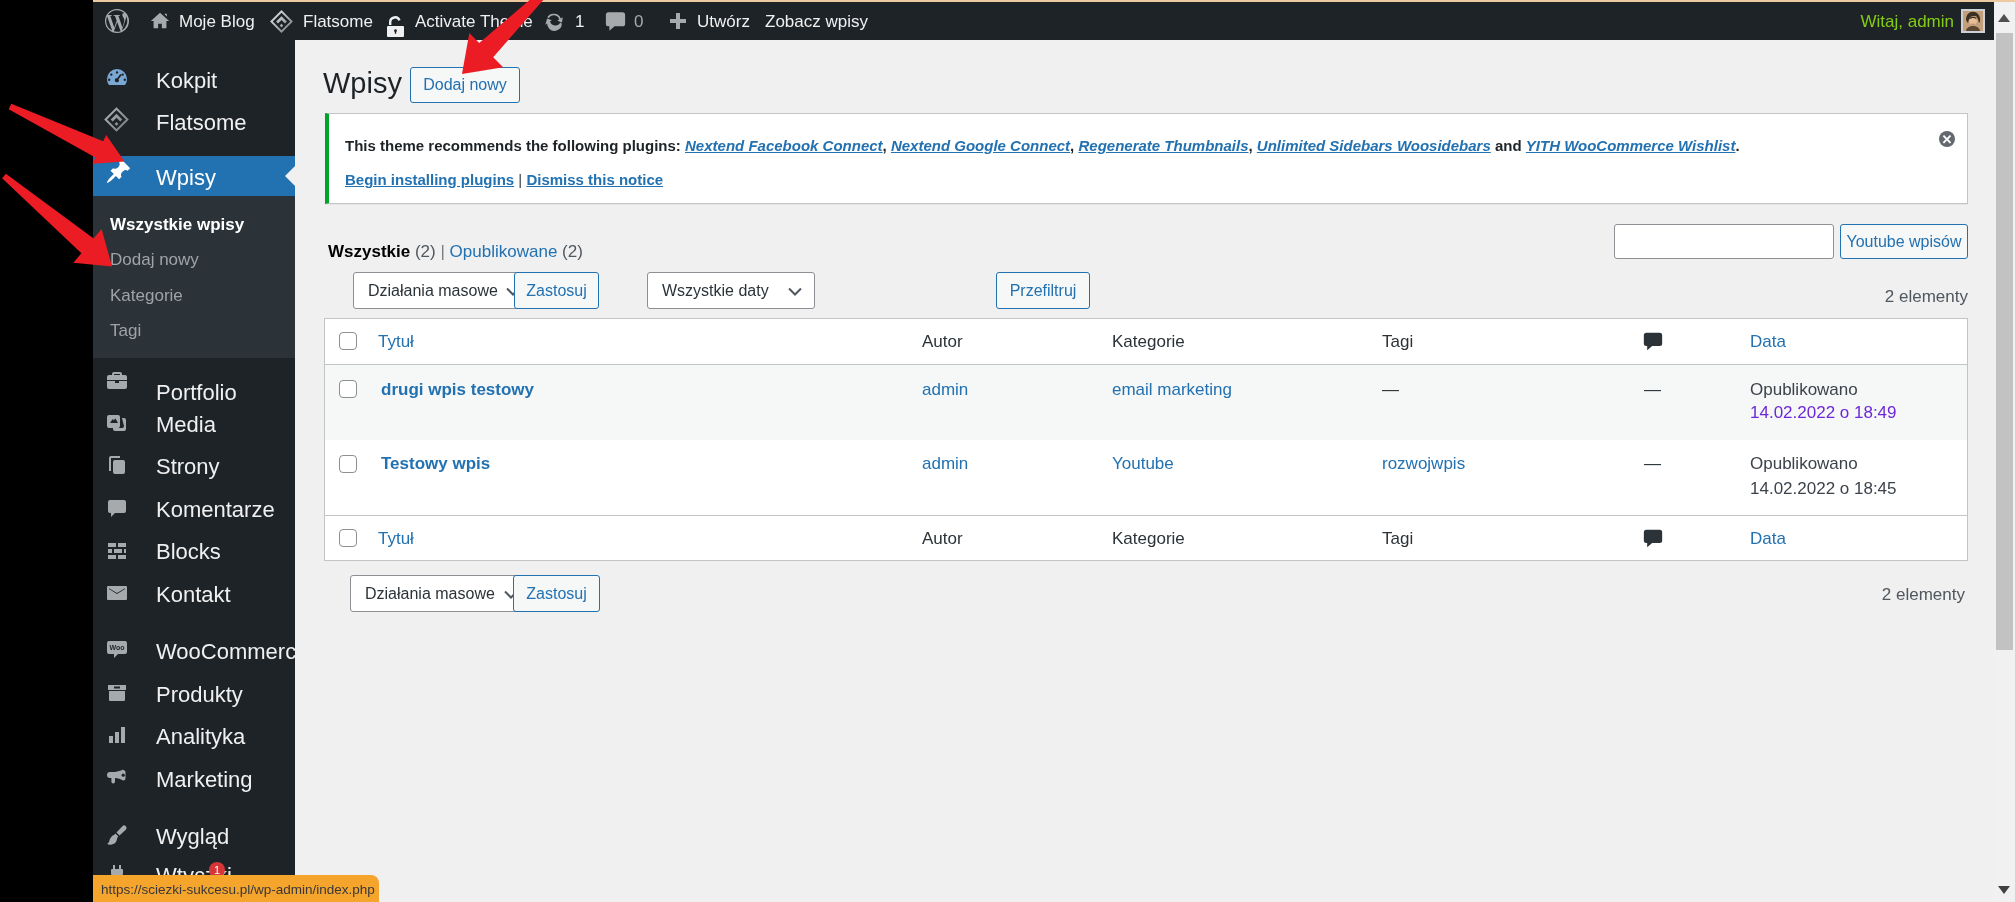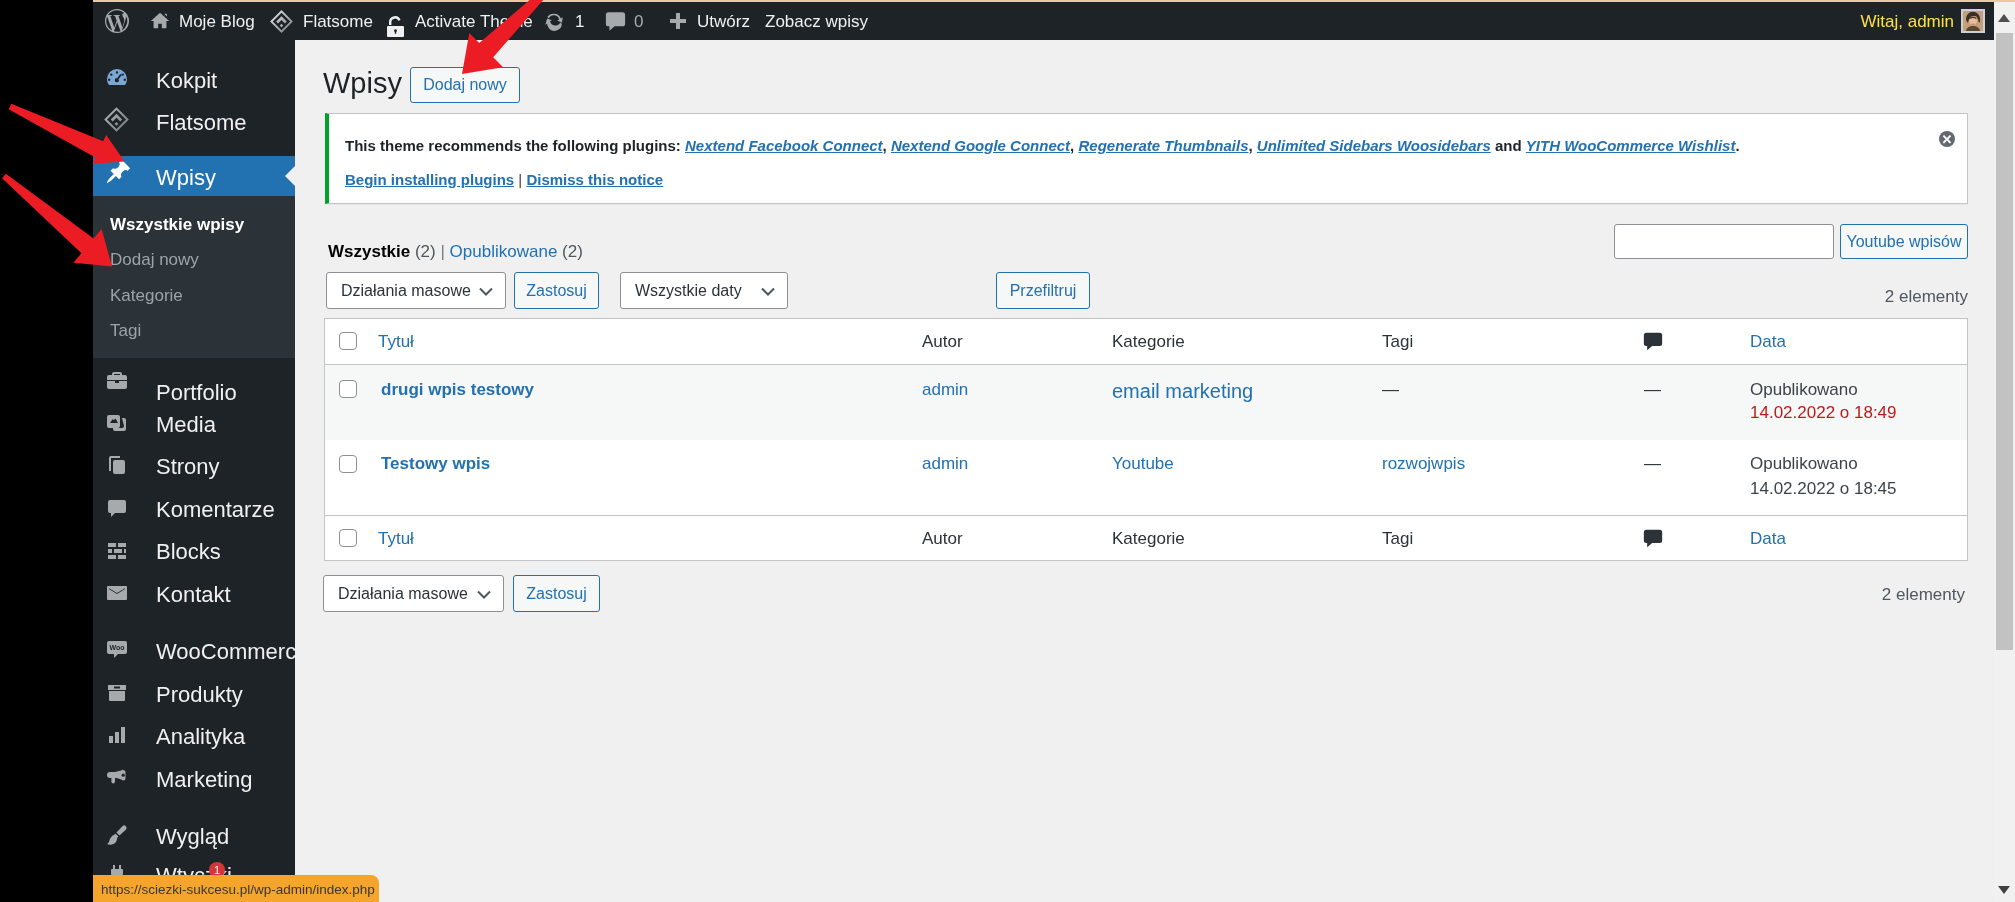--- a/index.html
+++ b/index.html
@@ -14,21 +14,21 @@
 #submenu { position:absolute; left:0; top:156px; width:202px; height:162px; background:#2c3338; }
 #wpisyband { position:absolute; left:0; top:116px; width:202px; height:40px; background:#2271b1; }
 .notch { position:absolute; right:0; top:126px; width:0; height:0; border-top:10px solid transparent; border-bottom:10px solid transparent; border-right:10px solid #f0f0f1; }
 .mi { position:absolute; left:47px; font-size:22px; color:#f0f0f1;margin-left:16px; }
 .smi { position:absolute; left:17px; font-size:17px; color:#9ea3a8; }
 .micon { position:absolute; left:12px; width:24px; height:24px; }
 #content { left:295px; top:40px; width:1699px; height:862px; z-index:1; }
 #scroll { left:1994px; top:2px; width:21px; height:900px; background:#f1f1f1; z-index:7; }
 #scrollthumb { position:absolute; left:2px; top:31px; width:17px; height:617px; background:#c2c2c2; }
 .btn-blue { position:absolute; border:1px solid #2271b1; border-radius:3px; background:#f6f7f7; color:#2271b1; font-size:16px; display:flex; align-items:center; justify-content:center; }
-.sel { position:absolute; border:1px solid #8c8f94; border-radius:3px; background:#fff; color:#2c3338; font-size:16px; display:flex; align-items:center; padding-left:14px; }
+.sel { position:absolute; border:1px solid #8c8f94; border-radius:3px; background:#fff; color:#2c3338; font-size:16px; display:flex; align-items:center; padding-left:14px;margin-left:27px; }
 .sel .chev { margin-left:auto; margin-right:12px; }
 .link { color:#2271b1; }
 .cb { position:absolute; width:18px; height:18px; border:1px solid #8c8f94; border-radius:4px; background:#fff; }
 </style>
 </head>
 <body>
 <div class="abs" id="blackstrip"></div>
 <div class="abs" id="tanstrip"></div>
 <div class="abs" id="adminbar">
 
@@ -59,21 +59,21 @@
   <div class="txt" style="left:482px;top:10px;font-size:17px;color:#f0f0f1">1</div>
   <svg class="abs" style="left:512px;top:9px;width:21px;height:20px" viewBox="0 0 24 22">
       <path fill="#a7aaad" d="M4 1h16a3 3 0 0 1 3 3v10a3 3 0 0 1-3 3h-9l-6 5v-5H4a3 3 0 0 1-3-3V4a3 3 0 0 1 3-3z"></path>
     </svg>
   <div class="txt" style="left:541px;top:10px;font-size:17px;color:#a7aaad">0</div>
   <svg class="abs" style="left:575px;top:9px;width:20px;height:20px" viewBox="0 0 20 20">
       <path fill="#a7aaad" d="M8 2h4v6h6v4h-6v6H8v-6H2V8h6z"></path>
     </svg>
   <div class="txt" style="left:604px;top:10px;font-size:17px;color:#f0f0f1">Utwórz</div>
   <div class="txt" style="left:672px;top:10px;font-size:17px;color:#f0f0f1">Zobacz wpisy</div>
-  <div class="txt" style="right:40px;top:10px;font-size:17px;color:#fde047">Witaj, admin</div>
+  <div class="txt" style="right:40px;top:10px;font-size:17px;color:#84cc16">Witaj, admin</div>
   <div class="abs" style="right:9px;top:7px;width:24px;height:24px;border:2px solid #cdd0d4;background:#b08d6a;overflow:hidden">
     <svg width="20" height="20" viewBox="0 0 20 20">
         <rect width="20" height="20" fill="#c3a079"></rect>
         <path fill="#3c2f23" d="M3 8a7 7 0 0 1 14-.5c.3 2-.2 3.5-1 4.5l-1-4-2-3-5 1-2 3-1 3c-1.2-1.2-2-2.6-2-4z"></path>
         <circle cx="10" cy="9.5" r="4.2" fill="#e7bd95"></circle>
         <path fill="#3c2f23" d="M6 7.5c1-2 5-2.5 7-1l.8 2-.8-.5c-2-1.5-5-1-6.5.5z"></path>
         <path fill="#8c5d4a" d="M8.7 12.6c.8.5 1.8.5 2.6 0l-.4 1h-1.8z"></path>
         <path fill="#5b4632" d="M3 20c.5-3.5 3.5-5 7-5s6.5 1.5 7 5z"></path>
       </svg>
   </div>
@@ -189,25 +189,25 @@
     <div class="txt link" style="left:53px;top:13px;font-size:17px">Tytuł</div>
     <div class="txt" style="left:597px;top:13px;font-size:17px;color:#2c3338">Autor</div>
     <div class="txt" style="left:787px;top:13px;font-size:17px;color:#2c3338">Kategorie</div>
     <div class="txt" style="left:1057px;top:13px;font-size:17px;color:#2c3338">Tagi</div>
     <svg class="abs" style="left:1318px;top:12px;width:20px;height:20px" viewBox="0 0 24 22">
         <path fill="#2c3338" d="M4 1h16a3 3 0 0 1 3 3v10a3 3 0 0 1-3 3h-9l-6 5v-5H4a3 3 0 0 1-3-3V4a3 3 0 0 1 3-3z"></path>
       </svg>
     <div class="txt link" style="left:1425px;top:13px;font-size:17px">Data</div>
     <div class="txt link" style="left:56px;top:61px;font-size:17px;font-weight:bold">drugi wpis testowy</div>
     <div class="txt link" style="left:597px;top:61px;font-size:17px">admin</div>
-    <div class="txt link" style="left:787px;top:61px;font-size:20px">email marketing</div>
+    <div class="txt link" style="left:787px;top:61px;font-size:17px">email marketing</div>
     <div class="txt" style="left:1057px;top:61px;font-size:17px;color:#2c3338">—</div>
     <div class="txt" style="left:1319px;top:61px;font-size:17px;color:#2c3338">—</div>
     <div class="txt" style="left:1425px;top:61px;font-size:17px;color:#3c434a">Opublikowano</div>
-    <div class="txt" style="left:1425px;top:84px;font-size:17px;color:#b91c1c">14.02.2022 o 18:49</div>
+    <div class="txt" style="left:1425px;top:84px;font-size:17px;color:#6d28d9">14.02.2022 o 18:49</div>
     <div class="txt link" style="left:56px;top:135px;font-size:17px;font-weight:bold">Testowy wpis</div>
     <div class="txt link" style="left:597px;top:135px;font-size:17px">admin</div>
     <div class="txt link" style="left:787px;top:135px;font-size:17px">Youtube</div>
     <div class="txt link" style="left:1057px;top:135px;font-size:17px">rozwojwpis</div>
     <div class="txt" style="left:1319px;top:135px;font-size:17px;color:#2c3338">—</div>
     <div class="txt" style="left:1425px;top:135px;font-size:17px;color:#3c434a">Opublikowano</div>
     <div class="txt" style="left:1425px;top:160px;font-size:17px;color:#3c434a">14.02.2022 o 18:45</div>
     <div class="txt link" style="left:53px;top:210px;font-size:17px">Tytuł</div>
     <div class="txt" style="left:597px;top:210px;font-size:17px;color:#2c3338">Autor</div>
     <div class="txt" style="left:787px;top:210px;font-size:17px;color:#2c3338">Kategorie</div>

